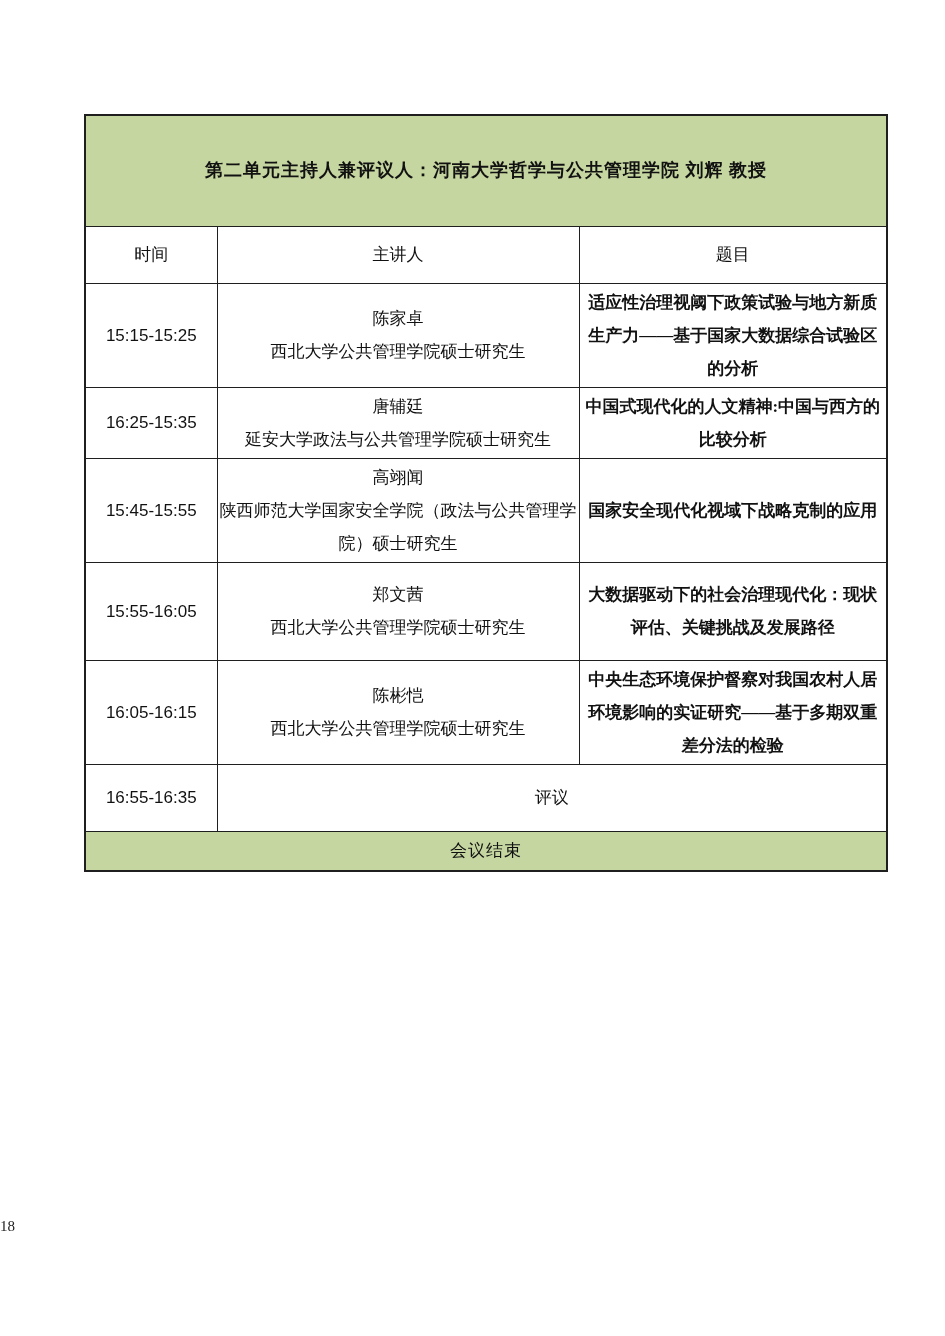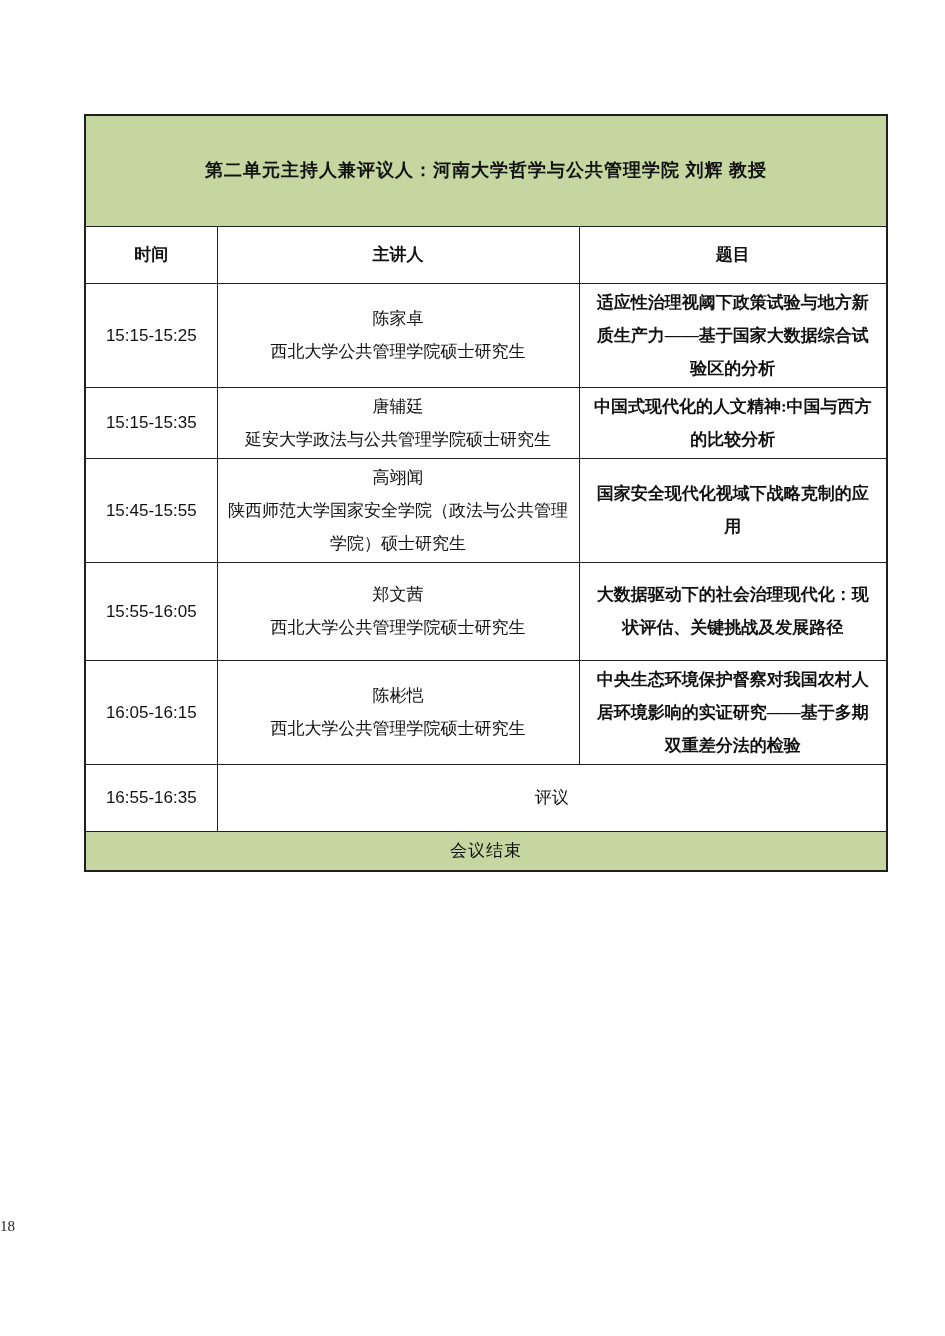--- a/index.html
+++ b/index.html
@@ -32,32 +32,32 @@
     border-collapse: collapse;
     table-layout: fixed;
     border: 2px solid var(--border);
   }
   .schedule-table td, .schedule-table th {
     border: 1px solid var(--border);
     text-align: center;
     vertical-align: middle;
     font-size: 17px;
     line-height: 33px;
-    padding: 2px 10px;
+    padding: 2px 1px;
   }
   tr.session-header-row td {
     height: 111px;
     background: var(--green);
     font-weight: bold;
     font-size: 18px;
     letter-spacing: 1px;
   }
   tr.column-header-row th {
     height: 57px;
-    font-weight: bold;
+    font-weight: normal;
     font-size: 17px;
     background: #ffffff;
     margin-top: 37px;
   }
   .time-cell {
     font-family: "Liberation Sans", sans-serif;
     font-size: 16px;
     letter-spacing: 0px;
   }
   .speaker-cell .speaker-name,
@@ -116,21 +116,21 @@
   <tr class="data-row">
     <td class="time-cell">15:15-15:25</td>
     <td class="speaker-cell">
       <div class="speaker-name">陈家卓</div>
       <div class="speaker-affiliation">西北大学公共管理学院硕士研究生</div>
     </td>
     <td class="topic-cell">适应性治理视阈下政策试验与地方新质生产力——基于国家大数据综合试验区的分析</td>
   </tr>
 
   <tr class="data-row">
-    <td class="time-cell">15:15-15:35</td>
+    <td class="time-cell">16:25-15:35</td>
     <td class="speaker-cell">
       <div class="speaker-name">唐辅廷</div>
       <div class="speaker-affiliation">延安大学政法与公共管理学院硕士研究生</div>
     </td>
     <td class="topic-cell">中国式现代化的人文精神:中国与西方的比较分析</td>
   </tr>
 
 
   <tr class="data-row">
     <td class="time-cell">15:45-15:55</td>

